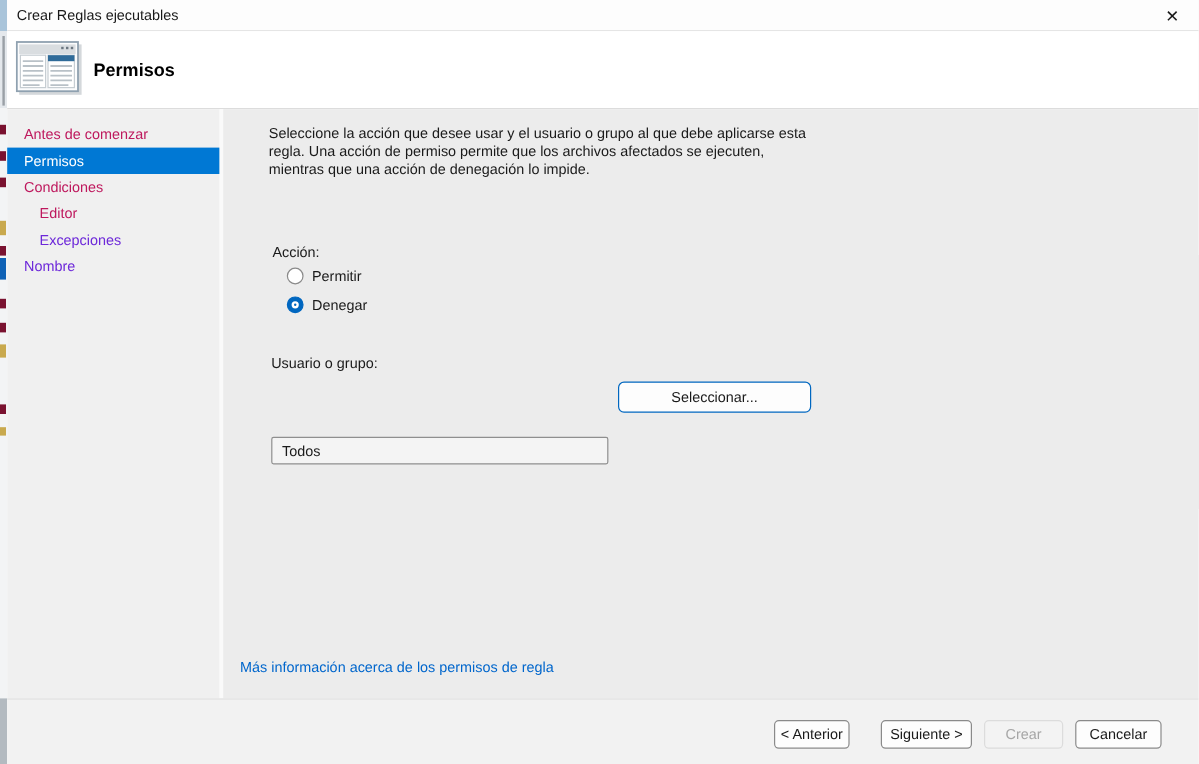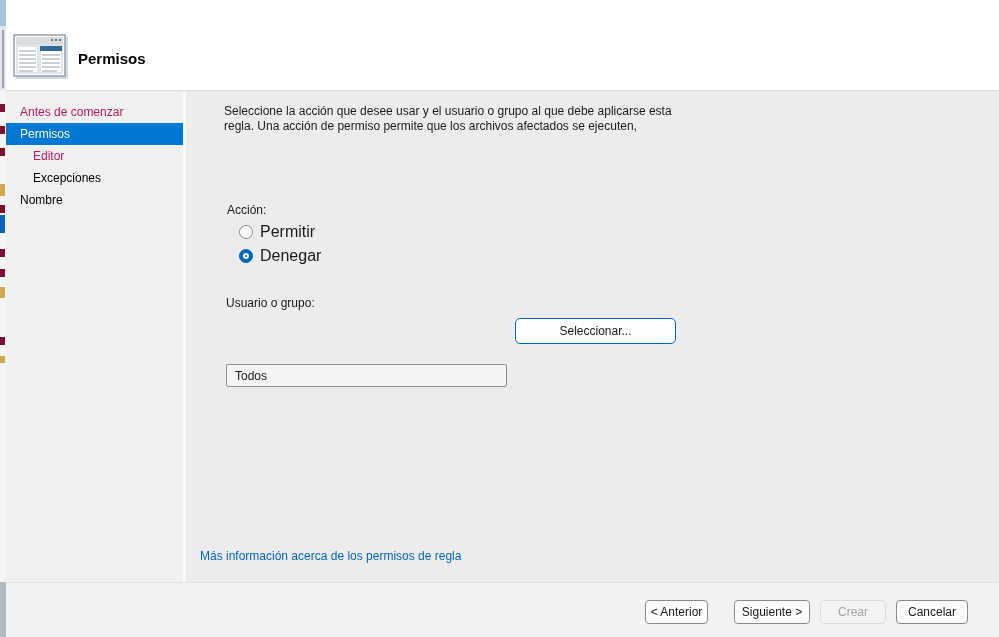--- a/index.html
+++ b/index.html
@@ -32,34 +32,34 @@
 
   .body { position:absolute; left:0; top:90px; width:100%; height:492px; border-top:1px solid #dcdcdc; }
   .sidebar { position:absolute; left:0; top:0; width:177px; height:100%; background:#f0f0f0; }
   .sidebar-divider { position:absolute; left:177px; top:0; width:3px; height:100%; background:#fafafa; }
   .content { position:absolute; left:180px; top:0; right:0; height:100%; background:#ececec; }
 
   .nav { padding-top:10px; }
   .nav-item { height:22px; line-height:22px; padding-left:14px; font-size:12px; color:#be185d; cursor:pointer; white-space:nowrap; }
   .nav-item.indent { padding-left:27px; }
   .nav-item.selected { background:#0078d4; color:#ffffff; }
-  .nav-item.disabled { color:#000000; cursor:default; }
+  .nav-item.disabled { color:#6d28d9; cursor:default; }
 
   .description { position:absolute; left:38px; top:13px; font-size:12px; color:#1a1a1a; line-height:15px; }
   .description div { white-space:nowrap; }
 
   .action-label { position:absolute; left:41px; top:112px; font-size:12px; color:#1a1a1a; }
   .radio-row { position:absolute; left:53px; display:flex; align-items:center; gap:7px; cursor:pointer; }
   .radio-row1 { top:132px; }
   .radio-row2 { top:156px; }
   .radio { position:relative; width:14px; height:14px; border-radius:50%; background:#ffffff; border:1px solid #8a8a8a; flex:0 0 auto; }
   .radio.selected { background:#0067c0; border-color:#0067c0; }
   .radio.selected::after { content:""; position:absolute; inset:3px; background:#ffffff; border-radius:50%; z-index:1; }
   .radio.selected::before { content:""; position:absolute; inset:5px; background:#0067c0; border-radius:50%; z-index:2; }
-  .radio-label { font-size:16px; color:#1a1a1a; white-space:nowrap; }
+  .radio-label { font-size:12px; color:#1a1a1a; white-space:nowrap; }
 
   .ug-label { position:absolute; left:40px; top:205px; font-size:12px; color:#1a1a1a; }
   .ug-input { position:absolute; left:40px; top:229px; width:281px; height:23px; background:#f4f4f4; border:1px solid #8f8f8f; border-radius:2px; font-family:"Liberation Sans", sans-serif; font-size:12px; color:#1a1a1a; padding:0 8px;margin-top:44px; }
   .select-btn { position:absolute; left:329px; top:227px; width:161px; height:26px; background:#fdfdfd; border:1.5px solid #0067c0; border-radius:5px; font-family:"Liberation Sans", sans-serif; font-size:12px; color:#1a1a1a; display:flex; align-items:center; justify-content:center; cursor:pointer; }
 
   .help-link { position:absolute; left:14px; top:458px; font-size:12px; color:#0066cc; cursor:pointer; white-space:nowrap; }
 
   .footer { position:absolute; left:0; top:582px; width:100%; height:55px; background:#f2f2f2; border-top:1px solid #e0e0e0; display:flex; justify-content:flex-end; align-items:flex-start; gap:10px; padding:17px 31px 0 0; }
   .btn { height:24px; background:#fdfdfd; border:1px solid #8a8a8a; border-radius:4px; font-family:"Liberation Sans", sans-serif; font-size:12px; color:#1a1a1a; display:flex; align-items:center; justify-content:center; cursor:pointer; }
   .btn-anterior { width:63px; }
@@ -86,20 +86,26 @@
     <div class="mk mk-maroon" style="top:249px"></div>
     <div class="mk mk-maroon" style="top:269px"></div>
     <div class="mk mk-yellow" style="top:287px;height:11px"></div>
     <div class="mk mk-maroon" style="top:337px"></div>
     <div class="mk mk-yellow" style="top:356px;height:7px"></div>
     <div class="seg seg-footer"></div>
   </div>
 
   <div class="dialog">
 
+    <div class="titlebar">
+      <div class="title-text">Crear Reglas ejecutables</div>
+      <div class="close-btn">
+        <span class="close-glyph">✕</span>
+      </div>
+    </div>
 
     <div class="header">
       <span class="wizard-icon">
         <svg width="56" height="46" viewBox="0 0 56 46">
           <rect x="3" y="3" width="52" height="42" fill="#d4d8db"></rect>
           <rect x="1" y="1" width="51" height="41" fill="#fbfcfd" stroke="#8fa1b0" stroke-width="1.5"></rect>
           <rect x="3" y="3" width="47" height="8" fill="#d9dde0"></rect>
           <rect x="38" y="5" width="2" height="2" fill="#6b7680"></rect>
           <rect x="42" y="5" width="2" height="2" fill="#6b7680"></rect>
           <rect x="46" y="5" width="2" height="2" fill="#6b7680"></rect>
@@ -125,31 +131,33 @@
       </span>
       <div class="header-title">Permisos</div>
     </div>
 
     <div class="body">
 
       <div class="sidebar">
         <div class="nav">
           <div class="nav-item">Antes de comenzar</div>
           <div class="nav-item selected">Permisos</div>
+          <div class="nav-item">Condiciones</div>
           <div class="nav-item indent">Editor</div>
           <div class="nav-item indent disabled">Excepciones</div>
           <div class="nav-item disabled">Nombre</div>
         </div>
       </div>
       <div class="sidebar-divider"></div>
 
       <div class="content">
         <div class="description">
           <div>Seleccione la acción que desee usar y el usuario o grupo al que debe aplicarse esta</div>
           <div>regla. Una acción de permiso permite que los archivos afectados se ejecuten,</div>
+          <div>mientras que una acción de denegación lo impide.</div>
         </div>
 
         <div class="action-label">Acción:</div>
 
         <div class="radio-row radio-row1">
           <span class="radio"></span>
           <span class="radio-label">Permitir</span>
         </div>
         <div class="radio-row radio-row2">
           <span class="radio selected"></span>

